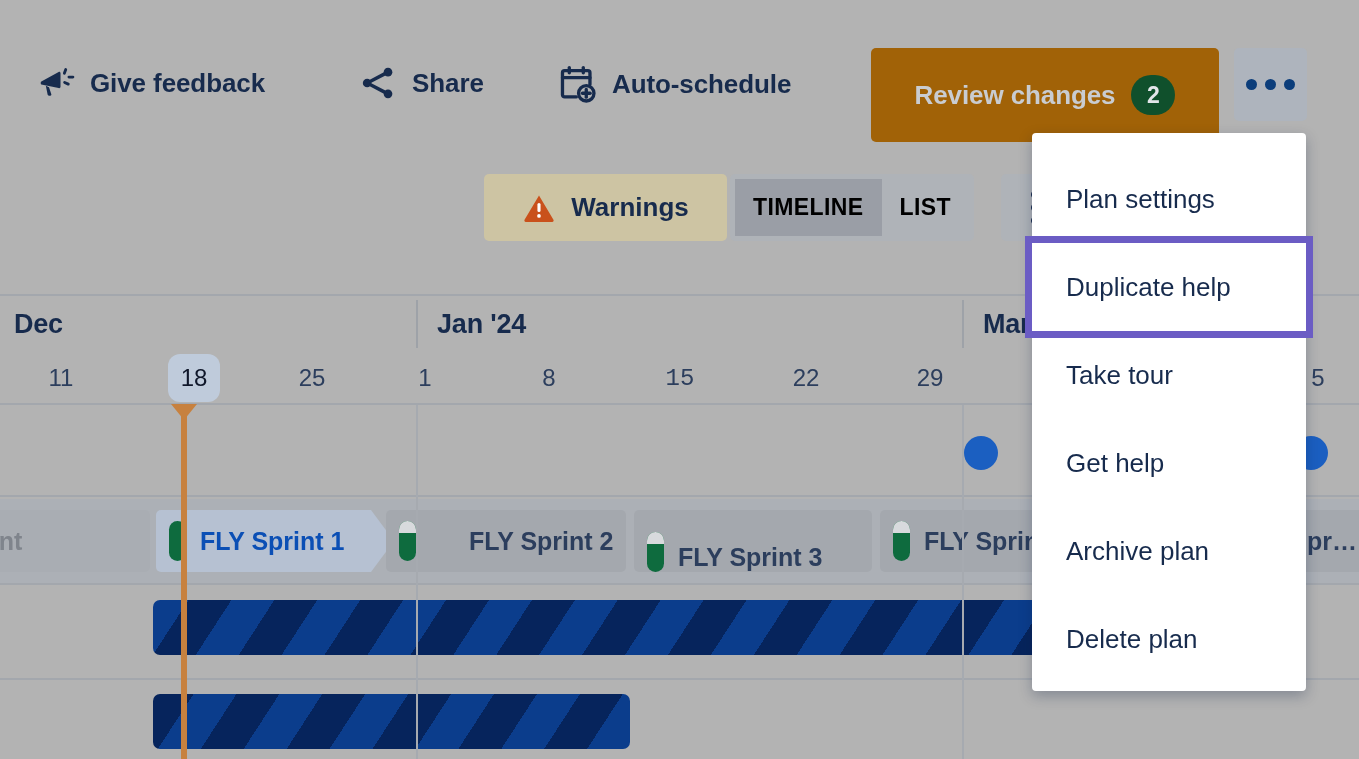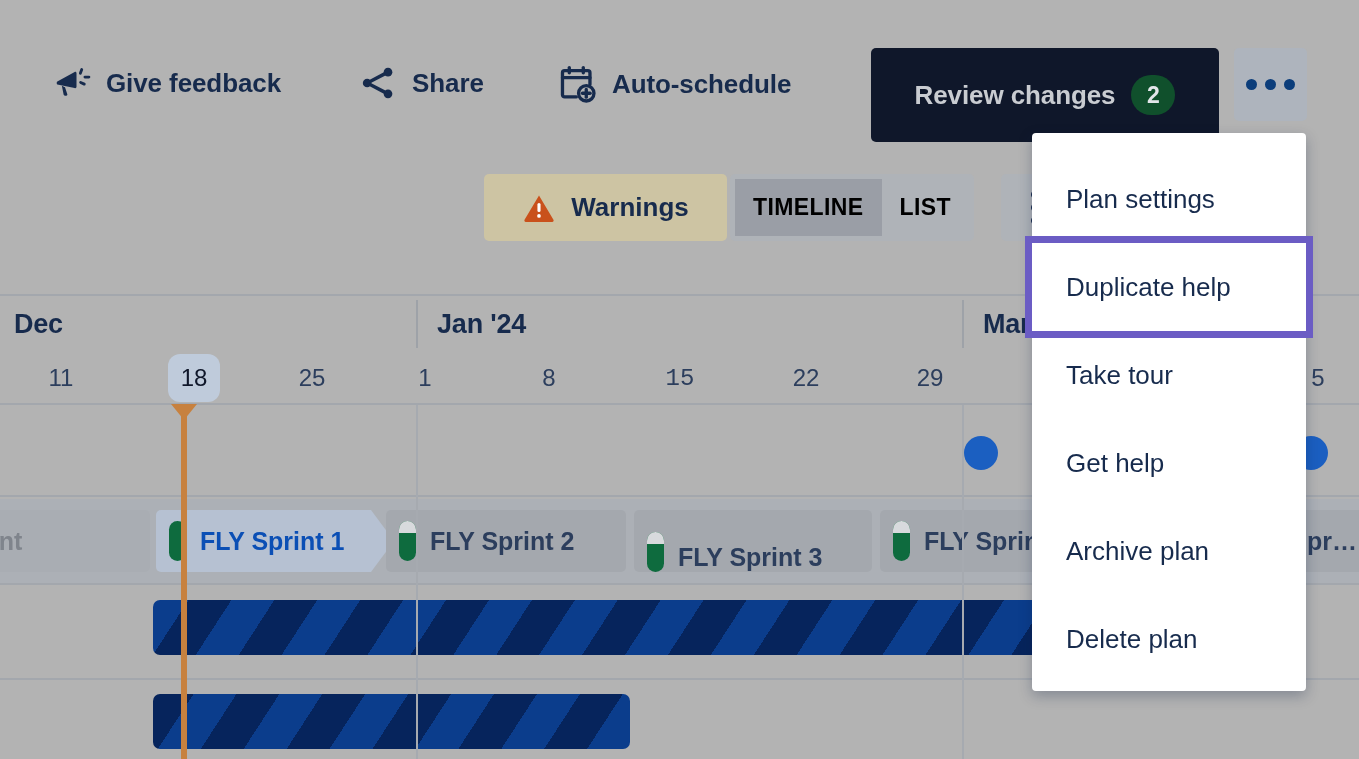--- a/index.html
+++ b/index.html
@@ -29,21 +29,21 @@
     letter-spacing: -0.1px;
     cursor: pointer;
     white-space: nowrap;
   }
   .tb-ico { display: flex; align-items: center; justify-content: center; }
 
   .review-btn {
     position: absolute;
     left: 871px; top: 48px;
     width: 348px; height: 94px;
-    background: #0f172a;
+    background: #a16207;
     border: none; border-radius: 5px;
     display: flex; align-items: center; justify-content: center; gap: 16px;
     cursor: pointer;
   }
   .review-btn .lbl {
     color: #C9CCD1; font-size: 26px; font-weight: 700; letter-spacing: -0.1px;
   }
   .review-badge {
     min-width: 44px; height: 40px; border-radius: 22px;
     background: #10502C;
@@ -225,21 +225,21 @@
     z-index: 2;
   }
 </style>
 </head>
 <body>
 
 <div id="app">
 
   <div class="topbar">
 
-    <div class="tb-item" style="left:52px; top:63px;">
+    <div class="tb-item" style="left:36px; top:63px;">
       <span class="tb-ico">
         <svg width="40" height="40" viewBox="0 0 24 24" fill="#172B4D">
           <path d="M3.2 11.1 13.6 5.4c.5-.3 1.1 .1 1.1 .7v8.2c0 .6-.6 1-1.1 .7L3.2 12.9c-.5-.3-.5-1.5 0-1.8z"></path>
           <path d="M5.9 13.6l1.9 1 1.4 4.2c.1 .4-.2 .8-.6 .8h-.9c-.3 0-.6-.2-.7-.5l-1.1-5.5z"></path>
           <rect x="16.6" y="3.0" width="1.7" height="4.1" rx="0.85" transform="rotate(20 17.4 5.0)"></rect>
           <rect x="18.9" y="7.6" width="4.1" height="1.7" rx="0.85"></rect>
           <rect x="17.4" y="10.2" width="1.7" height="4.1" rx="0.85" transform="rotate(-65 18.2 12.2)"></rect>
         </svg>
       </span>
       <span>Give feedback</span>
@@ -366,21 +366,21 @@
     </div>
 
     <div class="sprint active" style="left:156px; width:215px; border-top-right-radius:0; border-bottom-right-radius:0;">
       <span class="pill"></span>
       <span class="slbl">FLY Sprint 1</span>
     </div>
     <svg class="sprint-arrow" style="left:371px;" viewBox="0 0 28 62" preserveAspectRatio="none">
       <path d="M0 0 L23 31 L0 62 Z" fill="#B6C1D2"></path>
     </svg>
 
-    <div class="sprint" style="left:386px; width:240px;">
+    <div class="sprint" style="left:386px; width:240px;gap:39px;">
       <span class="pill"></span>
       <span class="slbl">FLY Sprint 2</span>
     </div>
 
     <div class="sprint" style="left:634px; width:238px;align-items:flex-end;">
       <span class="pill"></span>
       <span class="slbl">FLY Sprint 3</span>
     </div>
 
     <div class="sprint" style="left:880px; width:240px;">

